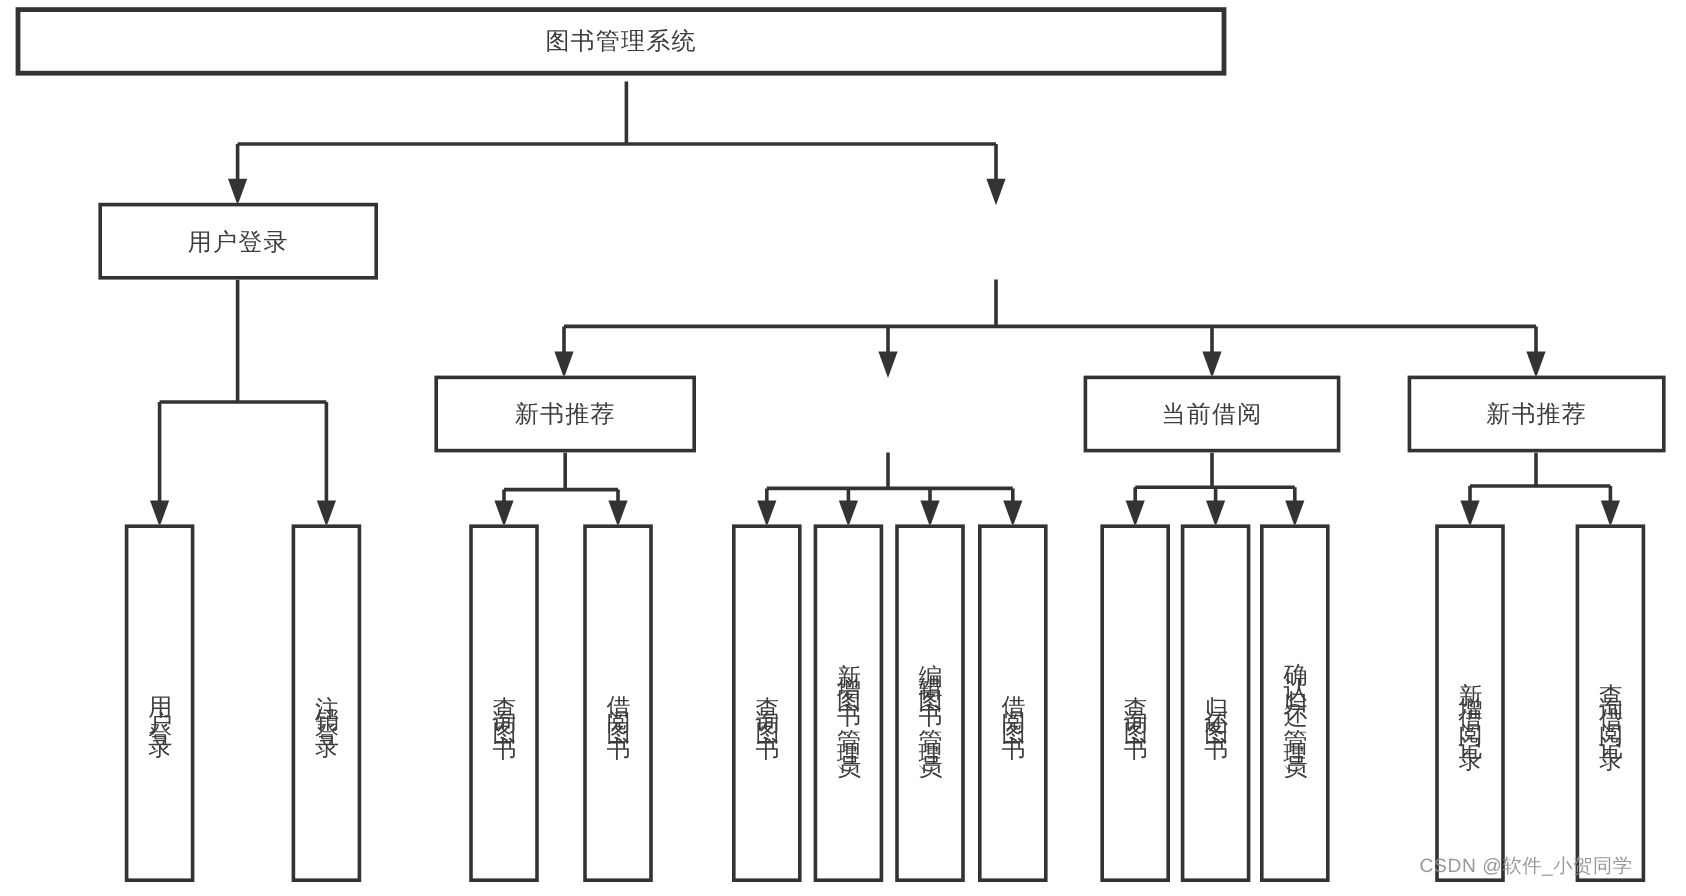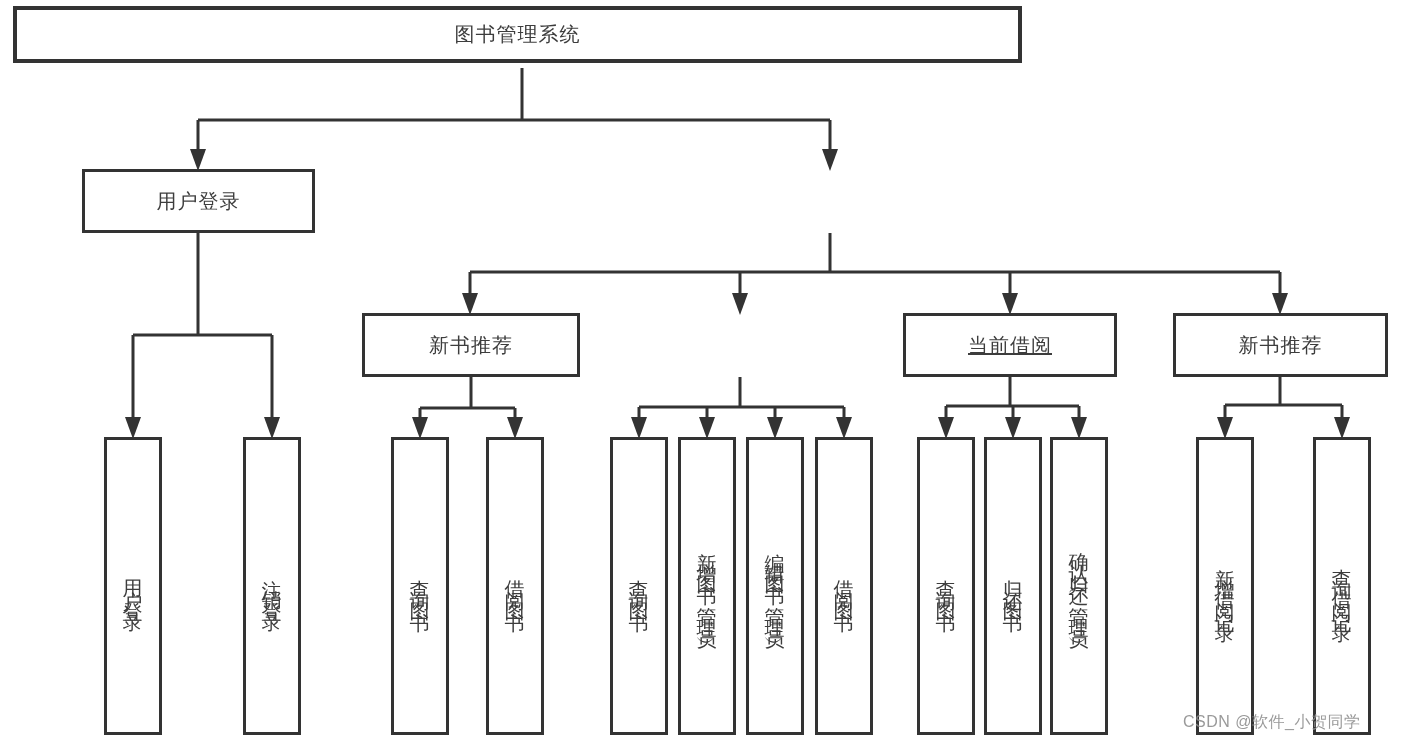--- a/index.html
+++ b/index.html
@@ -43,21 +43,21 @@
     letter-spacing:11px;
     line-height:1;
     white-space:nowrap;
   }
   
   #n-root {left:13px;  top:6px;  width:1009px; height:57px;}
   #n-b0   {left:82px;  top:169px; width:233px;  height:64px;}
   #n-b1   {left:712px; top:169px; width:236px;  height:64px;}
   #n-m0   {left:362px; top:313px; width:218px;  height:64px;}
   #n-m1   {left:633px; top:313px; width:213px;  height:64px;}
-  #n-m2   {left:903px; top:313px; width:214px;  height:64px;text-decoration:underline;}
+  #n-m2   {left:903px; top:313px; width:214px;  height:64px;}
   #n-m3   {left:1173px;top:313px; width:215px;  height:64px;}
   .leaf   {top:437px; width:58px; height:298px;}
   #n-f0 {left:104px;}  #n-f1 {left:243px;}
   #n-f2 {left:391px;}  #n-f3 {left:486px;}
   #n-f4 {left:610px;}  #n-f5 {left:678px;}
   #n-f6 {left:746px;}  #n-f7 {left:815px;}
   #n-f8 {left:917px;}  #n-f9 {left:984px;}
   #n-f10{left:1050px;}
   #n-f11{left:1196px;} #n-f12{left:1313px;}
   .watermark{

